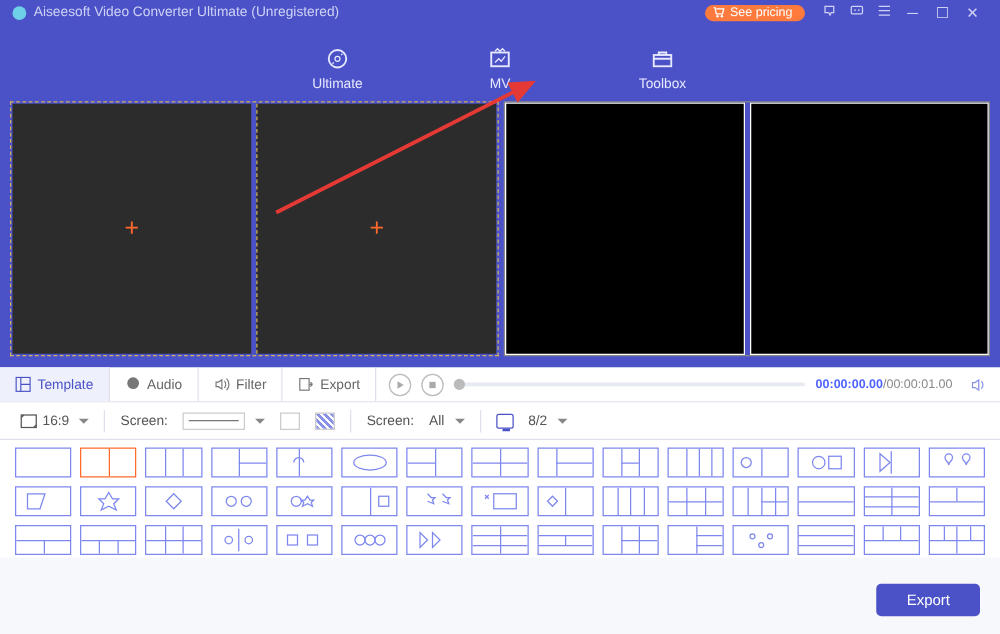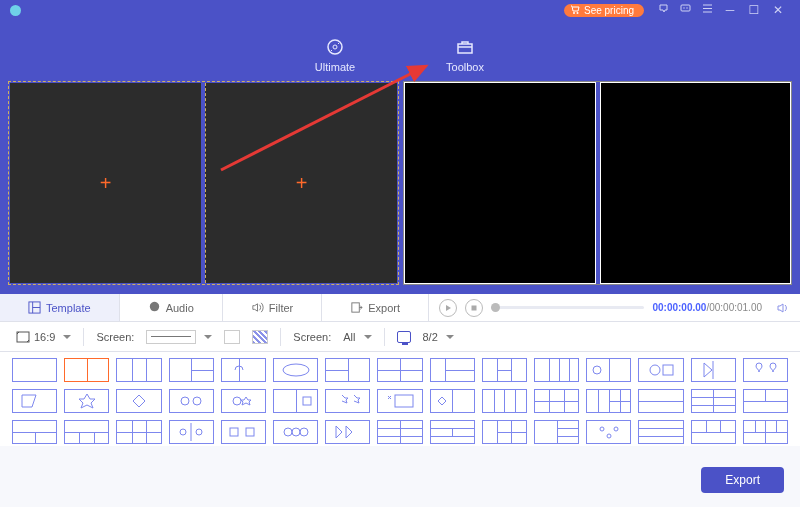--- a/index.html
+++ b/index.html
@@ -39,21 +39,21 @@
   .half{flex:1;display:flex;gap:4px;}
   .half.left{border:1px dashed #d0b060;padding:1px;}
   .half.left .cell{background:var(--dark);flex:1;display:flex;align-items:center;justify-content:center;}
   .half.left .cell+.cell{border-left:1px dashed #d0b060;}
   .half.right{border:1px solid #888;}
   .half.right .cell{background:var(--near-black);flex:1;border:1px solid #fff;}
   .plus{color:var(--orange-bright);font-size:20px;font-weight:300;}
   
   
   .strip{height:28px;display:flex;align-items:center;border-bottom:1px solid var(--border);background:#fff;}
-  .tab{display:flex;align-items:center;gap:5px;padding:0 28px;height:100%;font-size:11px;color:#666;border-right:1px solid var(--border);cursor:pointer;}
+  .tab{display:flex;align-items:center;gap:5px;padding:0 12px;height:100%;font-size:11px;color:#666;border-right:1px solid var(--border);cursor:pointer;}
   .tab.active{color:var(--purple);background:#eef0fb;}
   .tab .ti{width:13px;height:13px;}
   .playctrl{flex:1;display:flex;align-items:center;gap:8px;padding:0 10px;}
   .pbtn{width:18px;height:18px;border:1.5px solid #bbb;border-radius:50%;display:flex;align-items:center;justify-content:center;cursor:pointer;}
   .pbtn svg{display:block;}
   .track{flex:1;height:3px;background:#e8eaf2;border-radius:2px;position:relative;}
   .track::before{content:"";position:absolute;left:0;top:-3px;width:9px;height:9px;border-radius:50%;background:#bbb;}
   .time{font-size:10px;color:#888;}
   .time .cur{color:#4d63ff;font-weight:bold;}
   .vol{width:14px;height:14px;margin-left:6px;cursor:pointer;}
@@ -86,20 +86,21 @@
   .exportbtn{background:var(--purple);color:#fff;border:none;border-radius:4px;padding:6px 24px;font-size:12px;cursor:pointer;}
   
   
   .ann-arrow{position:absolute;left:211px;top:60px;pointer-events:none;}
 </style>
 </head>
 <body>
 
 <div class="titlebar">
   <span class="logo"></span>
+  <span>Aiseesoft Video Converter Ultimate (Unregistered)</span>
   <span class="spacer"></span>
   <span class="pricing">
     <svg width="10" height="10" viewBox="0 0 10 10">
         <path d="M1 1h1l1 5h5l1-4H3" stroke="#fff" fill="none" stroke-width="1"></path>
         <circle cx="4" cy="8" r="1" fill="#fff"></circle>
         <circle cx="7.5" cy="8" r="1" fill="#fff"></circle>
       </svg>
     <span>See pricing</span>
   </span>
   <span class="glyph"><svg width="13" height="13" viewBox="0 0 13 13">
@@ -121,20 +122,30 @@
 <div class="navbar">
   <div class="navitem">
     <span class="ic">
         <svg width="20" height="20" viewBox="0 0 20 20">
           <circle cx="10" cy="10" r="7" fill="none" stroke="#e6e8ff" stroke-width="1.5"></circle>
           <path d="M13 7l1-1M7 13l-1 1" stroke="#e6e8ff"></path>
           <circle cx="10" cy="10" r="2" fill="none" stroke="#e6e8ff"></circle>
         </svg>
       </span>
     <span>Ultimate</span>
+  </div>
+  <div class="navitem">
+    <span class="ic">
+        <svg width="20" height="20" viewBox="0 0 20 20">
+          <rect x="3" y="5" width="14" height="11" fill="none" stroke="#e6e8ff" stroke-width="1.5"></rect>
+          <path d="M6 4l2-2 2 2 2-2 2 2" fill="none" stroke="#e6e8ff"></path>
+          <path d="M6 13l3-3 2 2 3-4" fill="none" stroke="#e6e8ff"></path>
+        </svg>
+      </span>
+    <span>MV</span>
   </div>
   <div class="navitem">
     <span class="ic">
         <svg width="20" height="20" viewBox="0 0 20 20">
           <rect x="3" y="7" width="14" height="9" fill="none" stroke="#e6e8ff" stroke-width="1.5"></rect>
           <path d="M3 10h14M7 7V5h6v2" fill="none" stroke="#e6e8ff" stroke-width="1.5"></path>
         </svg>
       </span>
     <span>Toolbox</span>
   </div>

